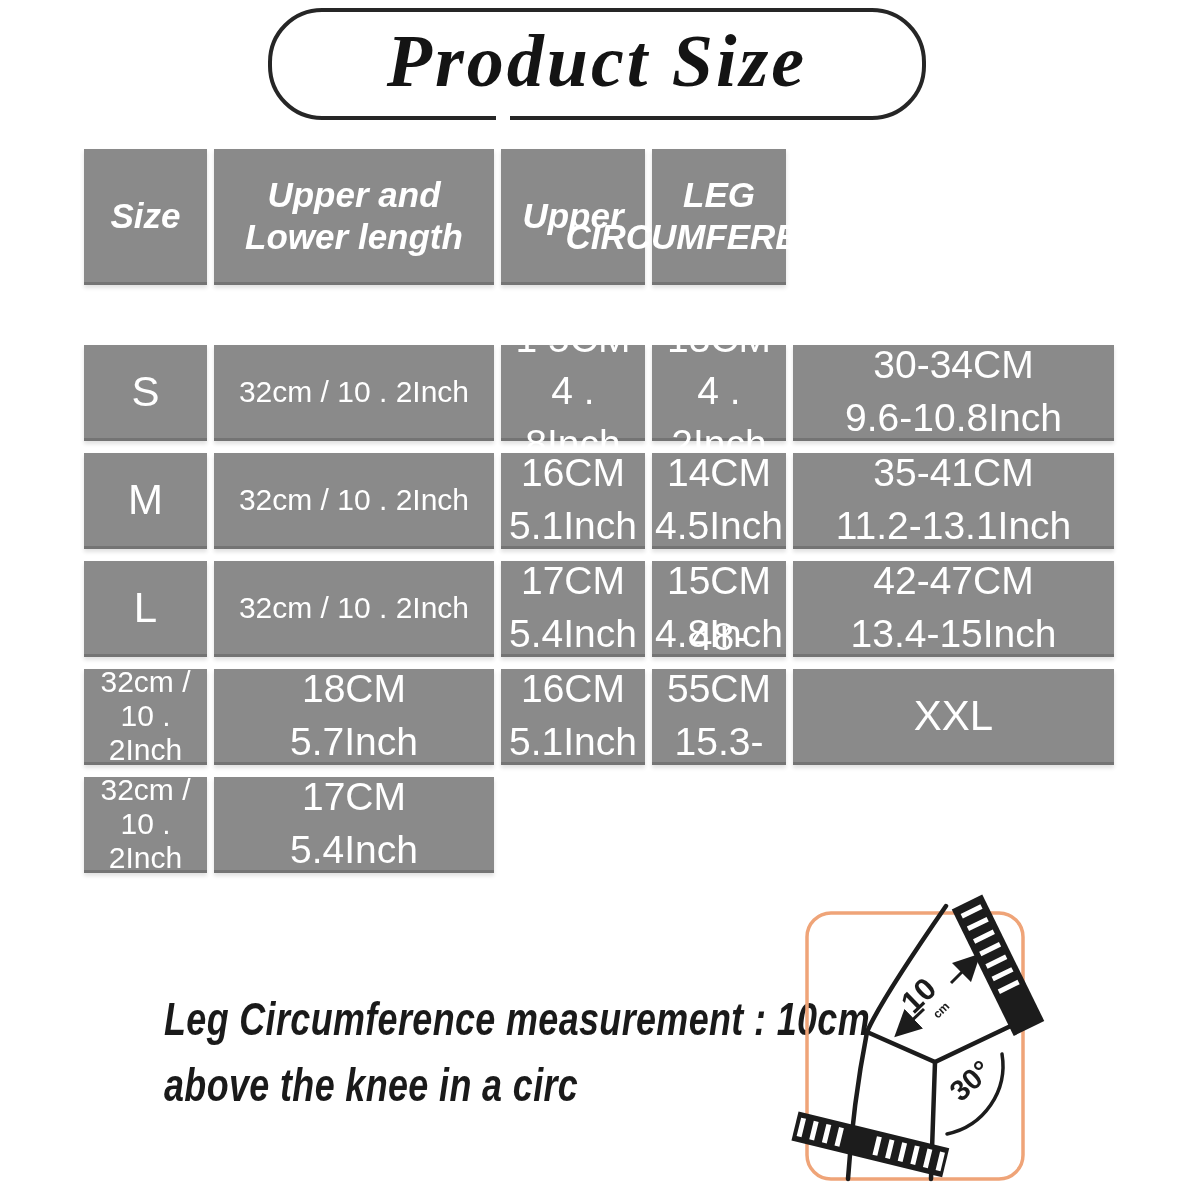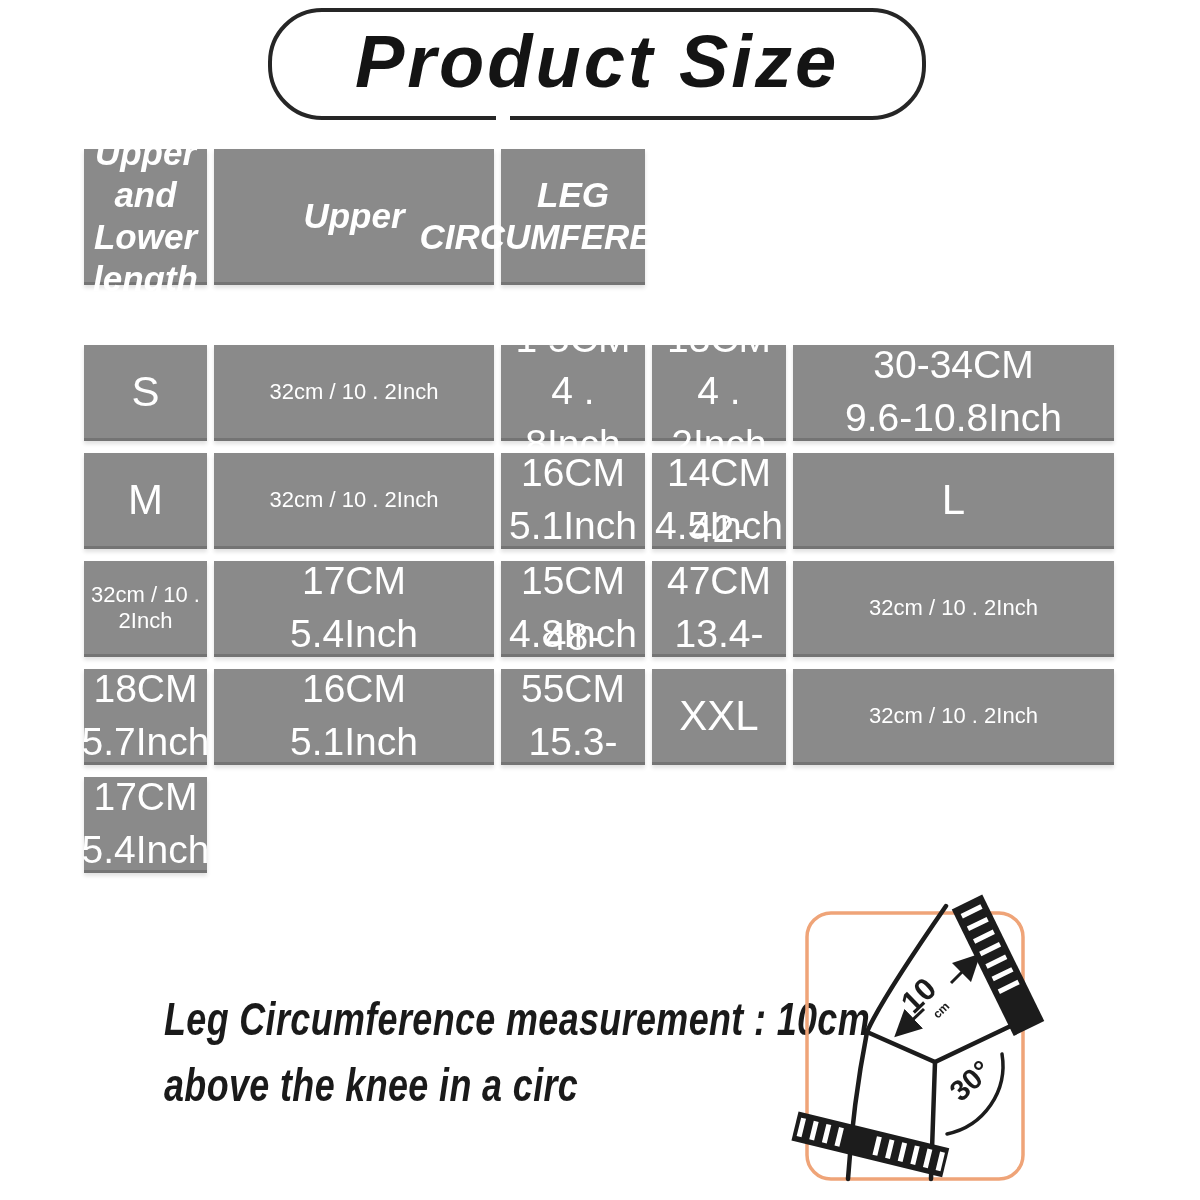--- a/index.html
+++ b/index.html
@@ -6,21 +6,21 @@
   body { width:1200px; height:1200px; font-family:"Liberation Sans", sans-serif; }
   .page { position:relative; width:1200px; height:1200px; background:#fff; overflow:hidden; }
 
   
   .title-box {
     position:absolute; left:268px; top:8px; width:650px; height:104px;
     border:4px solid #262626; border-radius:54px;
     display:flex; align-items:center; justify-content:center; background:#fff;
   }
   .title-text {
-    font-family:Liberation Sans, sans-serif;
+    font-family:Liberation Serif, serif;
     font-weight:bold; font-style:italic;
     font-size:74px; letter-spacing:3px; color:#141414;
     transform:translateY(-3px);
     white-space:nowrap;
   }
   .notch { position:absolute; bottom:-4px; left:224px; width:14px; height:5px; background:#fff; }
 
   
   .tbl-head, .tbl-body {
     position:absolute; left:84px; width:1032px;
@@ -30,21 +30,21 @@
   .tbl-body { top:345px; grid-auto-rows:96px; row-gap:12px; }
   .cell {
     background:#8a8a8a; color:#ffffff;
     display:flex; align-items:center; justify-content:center;
     text-align:center; white-space:pre-line;
     border-bottom:3px solid #747474;
     box-shadow:0 3px 4px rgba(0,0,0,0.12);
   }
   .th { font-style:italic; font-weight:bold; font-size:35px; line-height:1.2; }
   .td-size { font-size:42px; font-weight:400; }
-  .td-len  { font-size:22px; }
+  .td-len  { font-size:30px; }
   .td-two  { font-size:39px; line-height:1.34; }
 
   
   .note {
     position:absolute; left:164px; top:986px;
     font-weight:bold; font-style:italic; font-size:46px; line-height:66px;
     color:#1a1a1a; letter-spacing:0.5px;
     transform:scaleX(0.78); transform-origin:left top;
     white-space:nowrap;
   }
@@ -57,20 +57,21 @@
 <body>
 
 <div class="page">
 
   <div class="title-box">
     <span class="title-text">Product Size</span>
     <span class="notch"></span>
   </div>
 
   <div class="tbl-head">
+    <div class="cell th">Size</div>
     <div class="cell th">Upper and
 Lower length</div>
     <div class="cell th">Upper</div>
     <div class="cell th">LEG
 CIRCUMFERENCE</div>
   </div>
 
   <div class="tbl-body">
     <div class="cell td-size">S</div>
     <div class="cell td-len">32cm / 10 . 2Inch</div>
@@ -80,20 +81,22 @@
 4 . 2Inch</div>
     <div class="cell td-two">30-34CM
 9.6-10.8Inch</div>
 
     <div class="cell td-size">M</div>
     <div class="cell td-len">32cm / 10 . 2Inch</div>
     <div class="cell td-two">16CM
 5.1Inch</div>
     <div class="cell td-two">14CM
 4.5Inch</div>
+    <div class="cell td-two">35-41CM
+11.2-13.1Inch</div>
 
     <div class="cell td-size">L</div>
     <div class="cell td-len">32cm / 10 . 2Inch</div>
     <div class="cell td-two">17CM
 5.4Inch</div>
     <div class="cell td-two">15CM
 4.8Inch</div>
     <div class="cell td-two">42-47CM
 13.4-15Inch</div>
 

